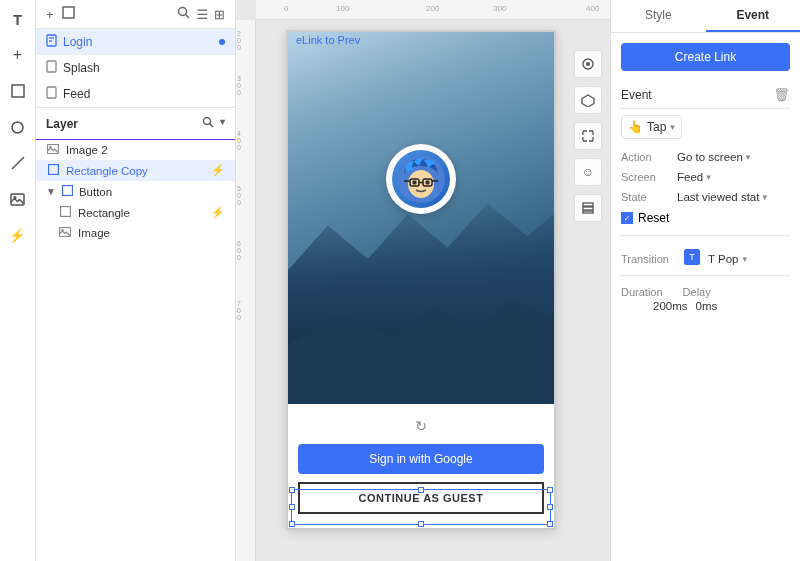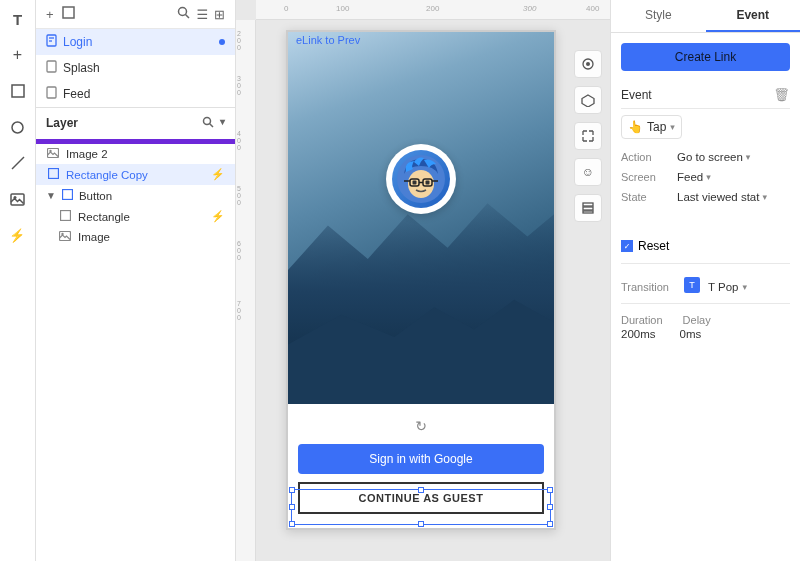--- a/index.html
+++ b/index.html
@@ -80,27 +80,27 @@
       margin-left: auto;
     }
 
     
     .layers-section {
       flex: 1;
       overflow-y: auto;
     }
     .layers-header {
       display: flex;
-      align-items: flex-start;
+      align-items: center;
       justify-content: space-between;
       padding: 8px 10px;
       font-weight: 600;
       font-size: 12px;
       color: #333;
-      border-bottom: 5px solid #6d28d9;
+      border-bottom: 1px solid #6d28d9;
     }
     .layers-header-icons {
       display: flex;
       gap: 6px;
     }
     .layer-item {
       display: flex;
       align-items: center;
       padding: 4px 10px;
       cursor: pointer;
@@ -347,21 +347,21 @@
       color: #666;
       border-bottom: 2px solid transparent;
     }
     .right-tab.active {
       color: #333;
       font-weight: 600;
       border-bottom: 2px solid #3a6ff7;
     }
     .create-link-btn {
       background: #3a6ff7;
-      color: #0f172a;
+      color: #ffffff;
       border: none;
       border-radius: 4px;
       padding: 7px 12px;
       margin: 10px;
       cursor: pointer;
       font-size: 12px;
       font-weight: 500;
       text-align: center;
     }
     .event-section {
@@ -412,21 +412,20 @@
       align-items: center;
       gap: 3px;
       cursor: pointer;
     }
     .event-row-value .chevron { font-size: 9px; color: #888; }
     .reset-row {
       display: flex;
       align-items: center;
       gap: 5px;
       padding: 4px 0;
-      margin-top: 28px;
     }
     .reset-checkbox {
       width: 12px;
       height: 12px;
       border: 1px solid #3a6ff7;
       background: #3a6ff7;
       display: flex;
       align-items: center;
       justify-content: center;
     }
@@ -461,21 +460,21 @@
     }
     .duration-section {
       padding: 4px 0;
     }
     .duration-labels {
       display: flex;
       gap: 20px;
       margin-bottom: 2px;
     }
     .duration-label { font-size: 11px; color: #888; }
-    .duration-values { display: flex; gap: 24px; }
+    .duration-values { display: flex; gap: 8px; margin-left: 32px; }
     .duration-value { font-size: 11.5px; color: #333; font-weight: 500; }
 
     
     .ruler-tick {
       position: absolute;
       font-size: 8px;
       color: #aaa;
       top: 4px;
     }
 
@@ -640,21 +639,21 @@
     </div>
   </div>
 </div>
 
 <div class="canvas-area">
 
   <div class="canvas-ruler-top">
     <div class="ruler-tick" style="left:28px;">0</div>
     <div class="ruler-tick" style="left:80px;">100</div>
     <div class="ruler-tick" style="left:170px;">200</div>
-    <div class="ruler-tick" style="left:267px;font-style:italic;">300</div>
+    <div class="ruler-tick" style="left:237px;font-style:italic;">300</div>
     <div class="ruler-tick" style="left:330px;">400</div>
   </div>
 
   <div class="canvas-ruler-left">
     <div class="ruler-tick" style="top:10px;left:1px;font-size:7px;">2<br>0<br>0</div>
     <div class="ruler-tick" style="top:55px;left:1px;font-size:7px;">3<br>0<br>0</div>
     <div class="ruler-tick" style="top:110px;left:1px;font-size:7px;">4<br>0<br>0</div>
     <div class="ruler-tick" style="top:165px;left:1px;font-size:7px;">5<br>0<br>0</div>
     <div class="ruler-tick" style="top:220px;left:1px;font-size:7px;">6<br>0<br>0</div>
     <div class="ruler-tick" style="top:280px;left:1px;font-size:7px;">7<br>0<br>0</div>

